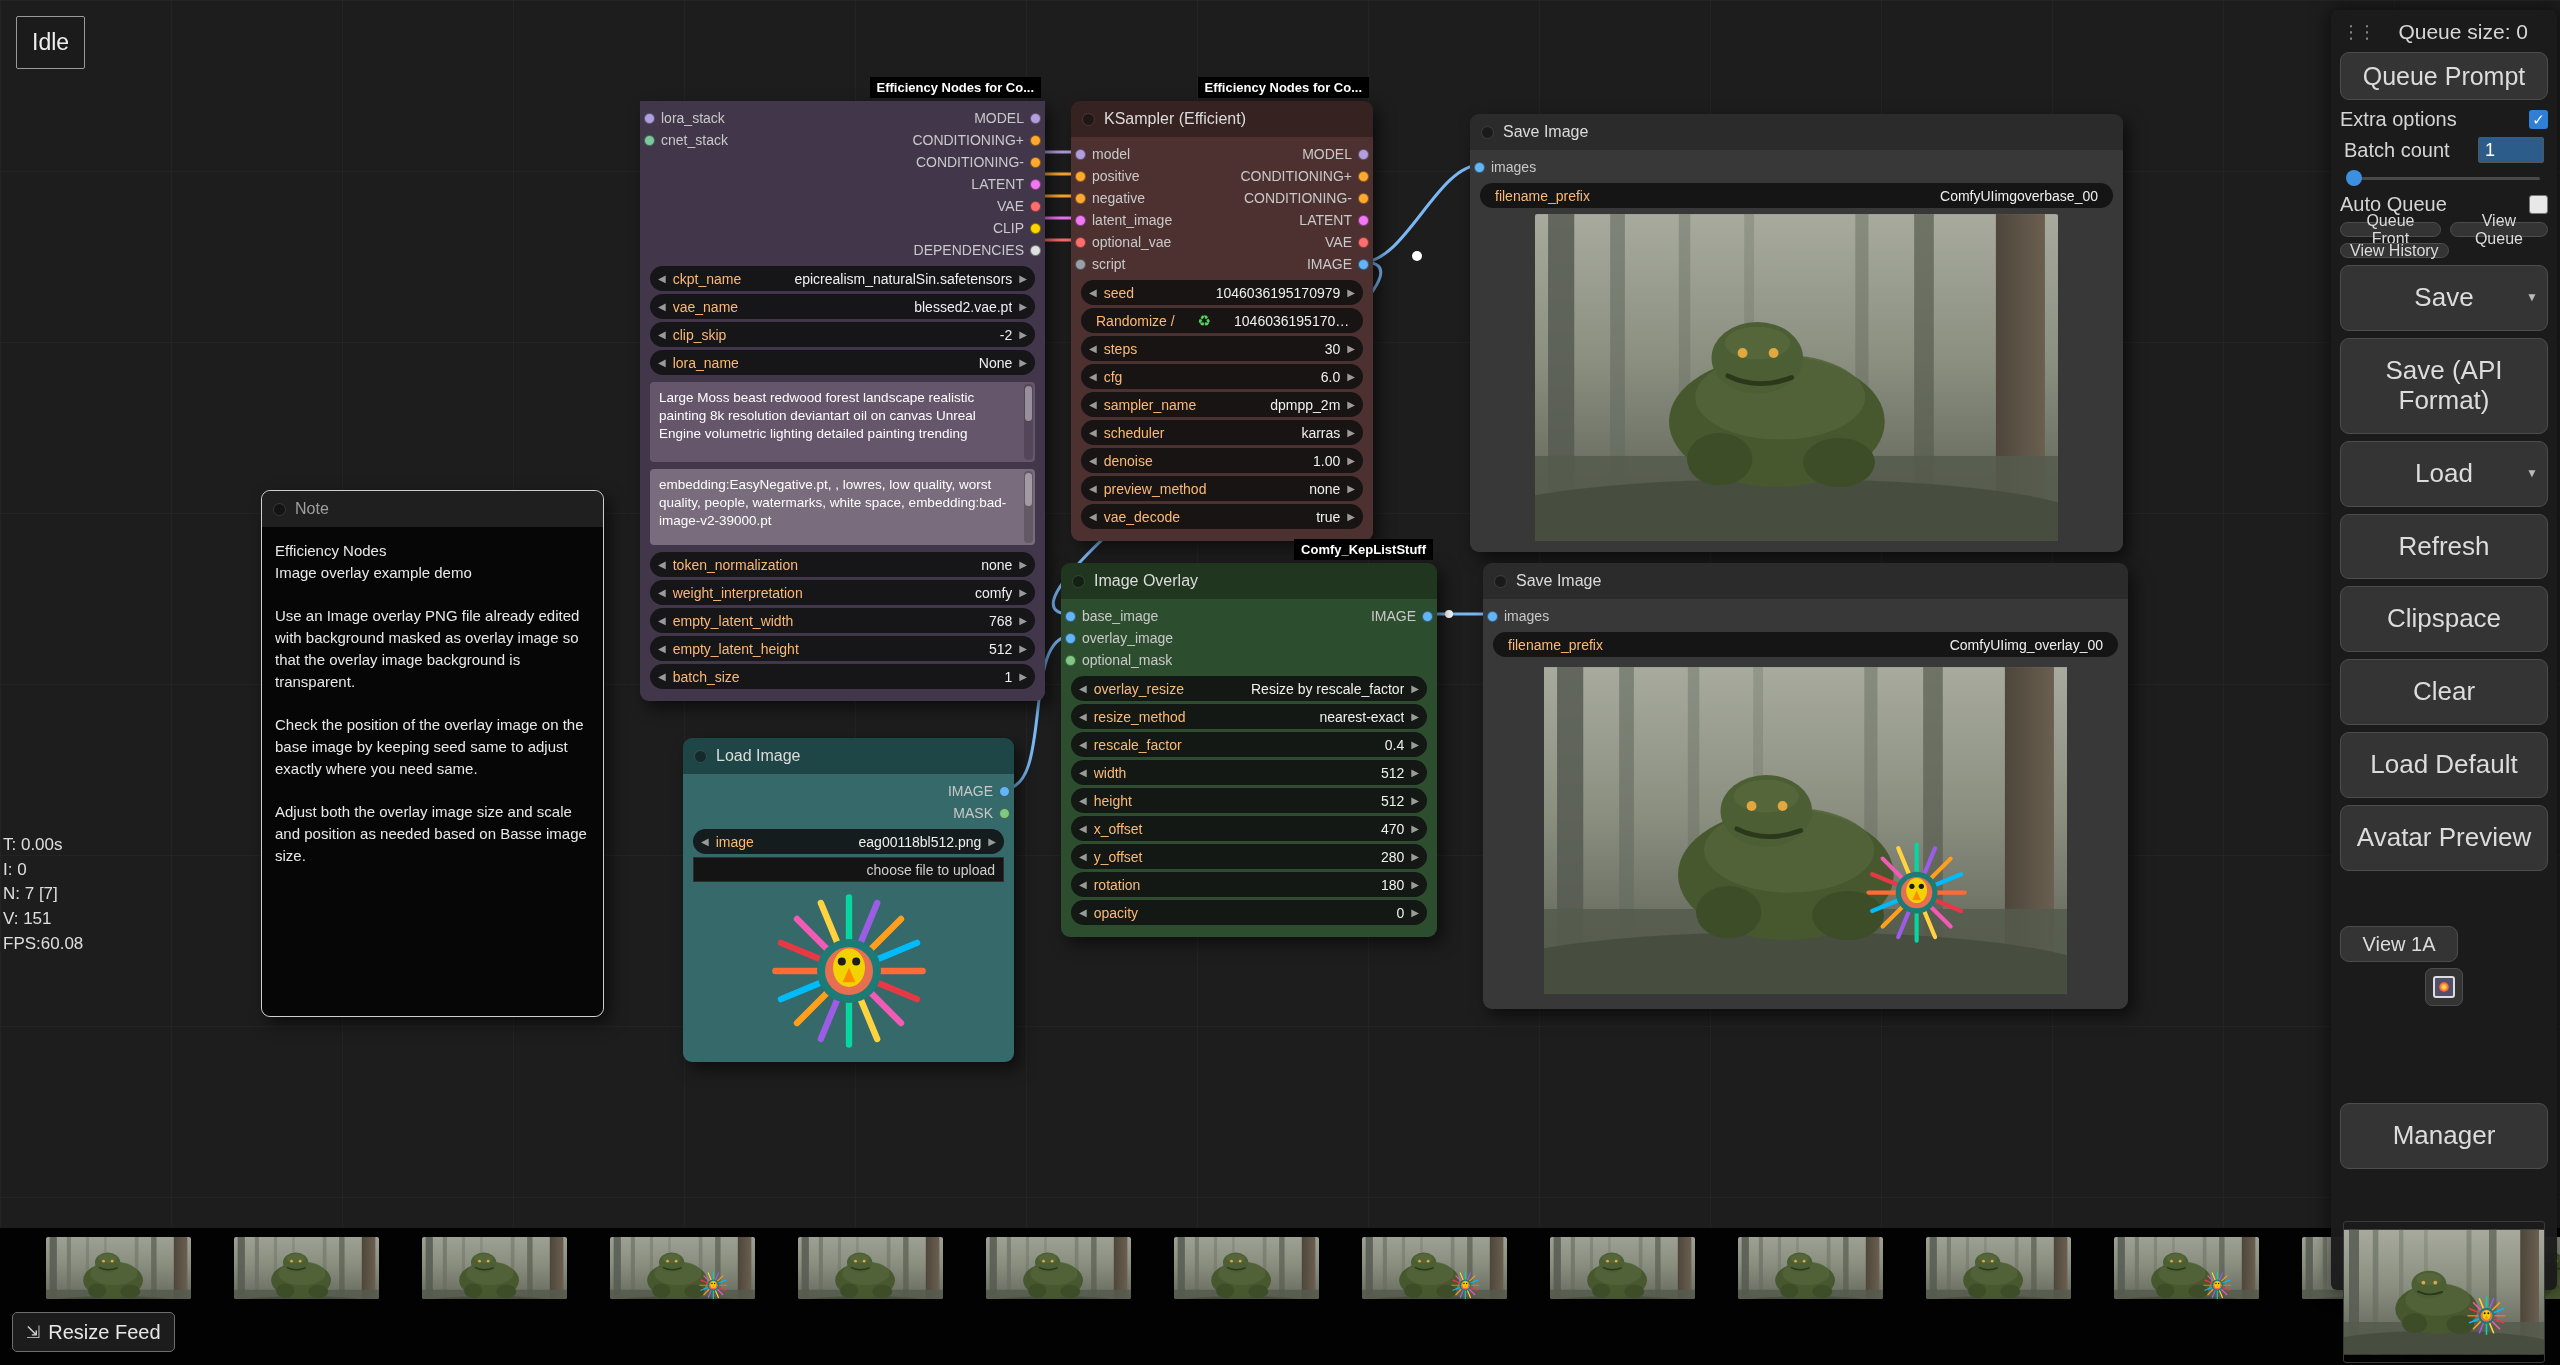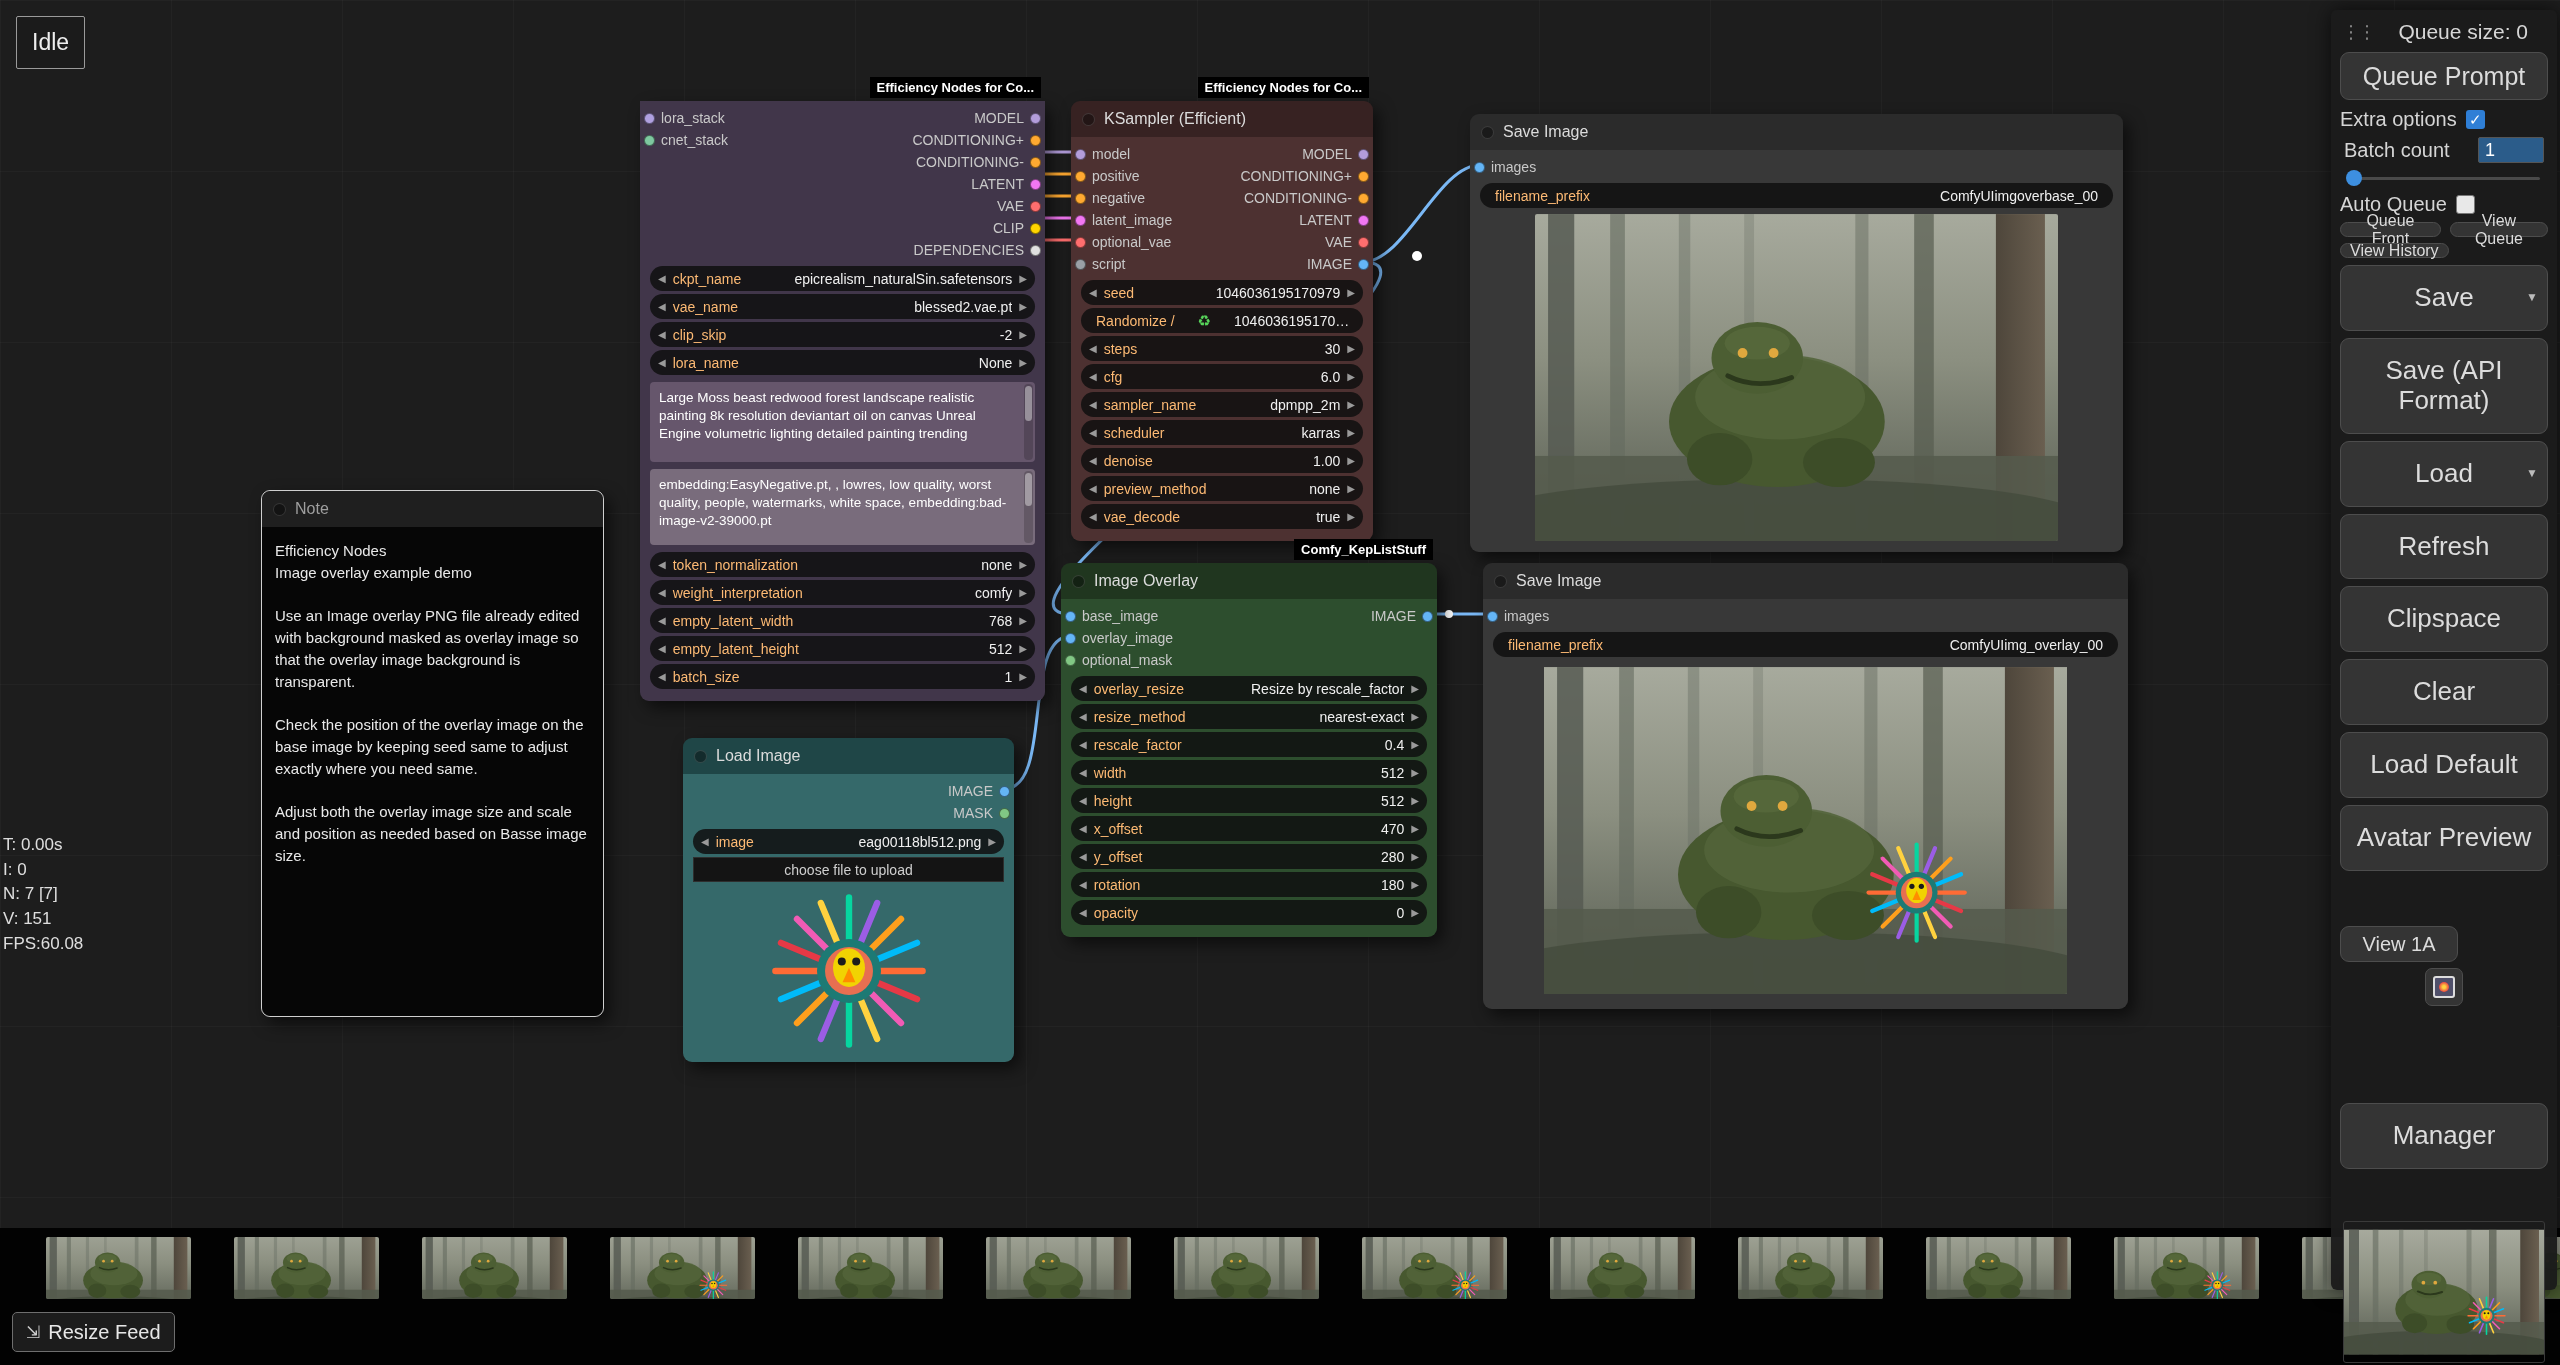--- a/index.html
+++ b/index.html
@@ -33,21 +33,21 @@
 .sdot{width:11px;height:11px;border-radius:50%;flex:none;border:1px solid rgba(0,0,0,.45)}
 
 .widget{height:25px;border-radius:13px;background:rgba(15,15,15,.85);display:flex;align-items:center;
  margin:3px 10px;padding:0 8px;font-size:14px}
 .warr{font-size:10px;color:#9a9a9a;flex:none;line-height:1}
 .wlabel{margin-left:7px;color:#fdba74;white-space:nowrap}
 .wvalue{margin-left:auto;margin-right:7px;color:#f0f0f0;white-space:nowrap;overflow:hidden;text-overflow:ellipsis}
 .widget.rand{justify-content:center;gap:23px}
 .widget.rand .wvalue{margin:0}
 .recycle{color:#57d45a;font-size:15px}
-.widget.btn-widget{justify-content:center;border-radius:0;background:#141414;border:1px solid #2e2e2e;color:#cfcfcf}
+.widget.btn-widget{justify-content:flex-end;border-radius:0;background:#141414;border:1px solid #2e2e2e;color:#cfcfcf}
 
 .ta{margin:7px 10px;border-radius:4px;padding:7px 16px 7px 9px;font-size:13.5px;line-height:1.34;color:#fff;
  position:relative;overflow:hidden}
 .ta .sb{position:absolute;right:2px;top:2px;bottom:2px;width:9px;background:rgba(0,0,0,.18);border-radius:4px}
 .ta .sb i{position:absolute;left:1px;right:1px;top:2px;height:46%;background:rgba(255,255,255,.4);border-radius:4px}
 .ta.pos{background:#66566c;height:80px}
 .ta.neg{background:#796c7c;height:76px}
 
 .preview{display:block;margin:6px auto 2px;border-radius:2px}
 .li-preview{display:flex;justify-content:center;padding:6px 0 2px}
@@ -63,21 +63,21 @@
  padding:8px 9px;color:#ddd}
 .sb-top{display:flex;align-items:center;justify-content:space-between;padding:2px 2px 6px}
 .drag-dots{color:#8a8a8a;font-size:18px;letter-spacing:-2px}
 .qsize{font-size:21px;color:#d7d7d7;margin-right:18px}
 .btn{background:#343434;border:1px solid #4d4d4d;border-radius:9px;color:#dcdcdc;display:flex;
  align-items:center;justify-content:center;cursor:pointer;text-align:center}
 .btn.qp{width:100%;height:48px;font-size:25px;margin:2px 0 8px}
 .btn.big{width:100%;min-height:46px;font-size:26px;margin:7px 0;position:relative;padding:17px 8px;line-height:1.15}
 .btn.small{font-size:16px;height:15px;padding:0 9px}
 .btn .dd{position:absolute;right:9px;top:50%;transform:translateY(-50%);font-size:12px;color:#bbb}
-.sb-row{display:flex;align-items:center;justify-content:flex-start;gap:9px;margin:6px 0}
+.sb-row{display:flex;align-items:center;justify-content:space-between;gap:9px;margin:6px 0}
 .sb-row.split{justify-content:space-between}
 .sb-label{font-size:20px;color:#d5d5d5}
 .chk{width:19px;height:19px;border-radius:3px;flex:none;display:flex;align-items:center;justify-content:center;font-size:15px}
 .chk.on{background:#2f7fd6;color:#fff}
 .chk.off{background:#e8e8e8;border:1px solid #777}
 .batch-input{width:66px;height:26px;background:#2b5c8a;border:1px solid #555;color:#fff;font-size:18px;
  padding:0 6px;text-align:left;border-radius:2px}
 .slider{position:relative;height:18px;margin:2px 4px 6px}
 .slider .track{position:absolute;left:4px;right:4px;top:8px;height:3px;background:#4a4a4a;border-radius:2px}
 .slider .thumb{position:absolute;left:2px;top:1px;width:16px;height:16px;border-radius:50%;background:#3d8fe0}

